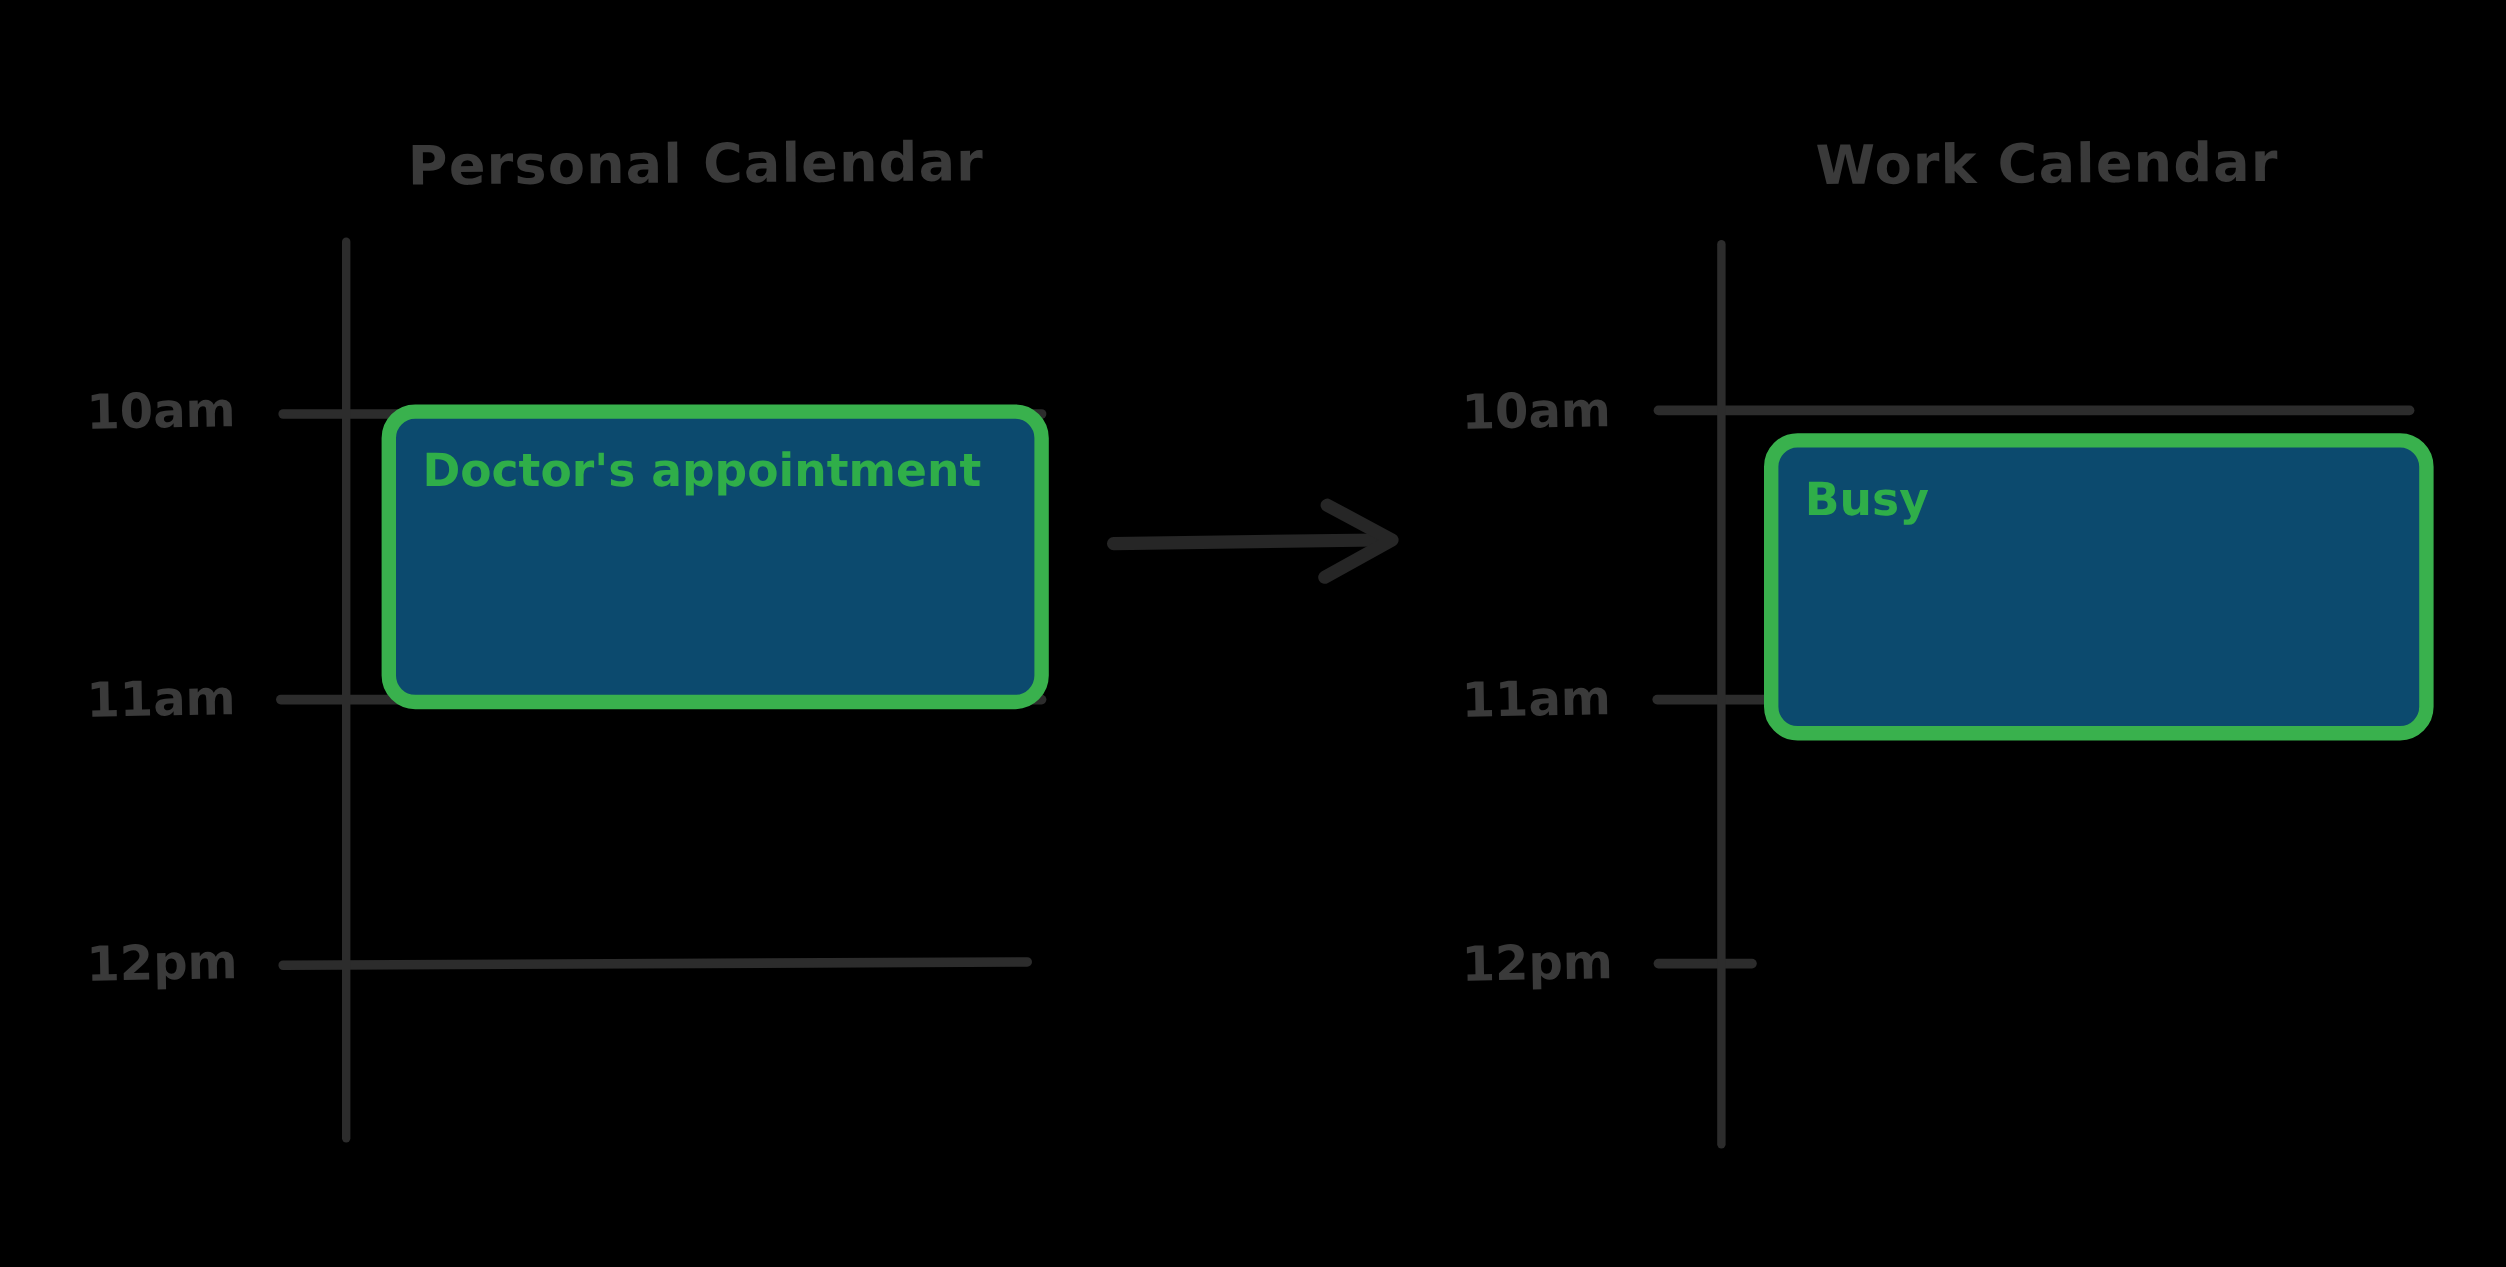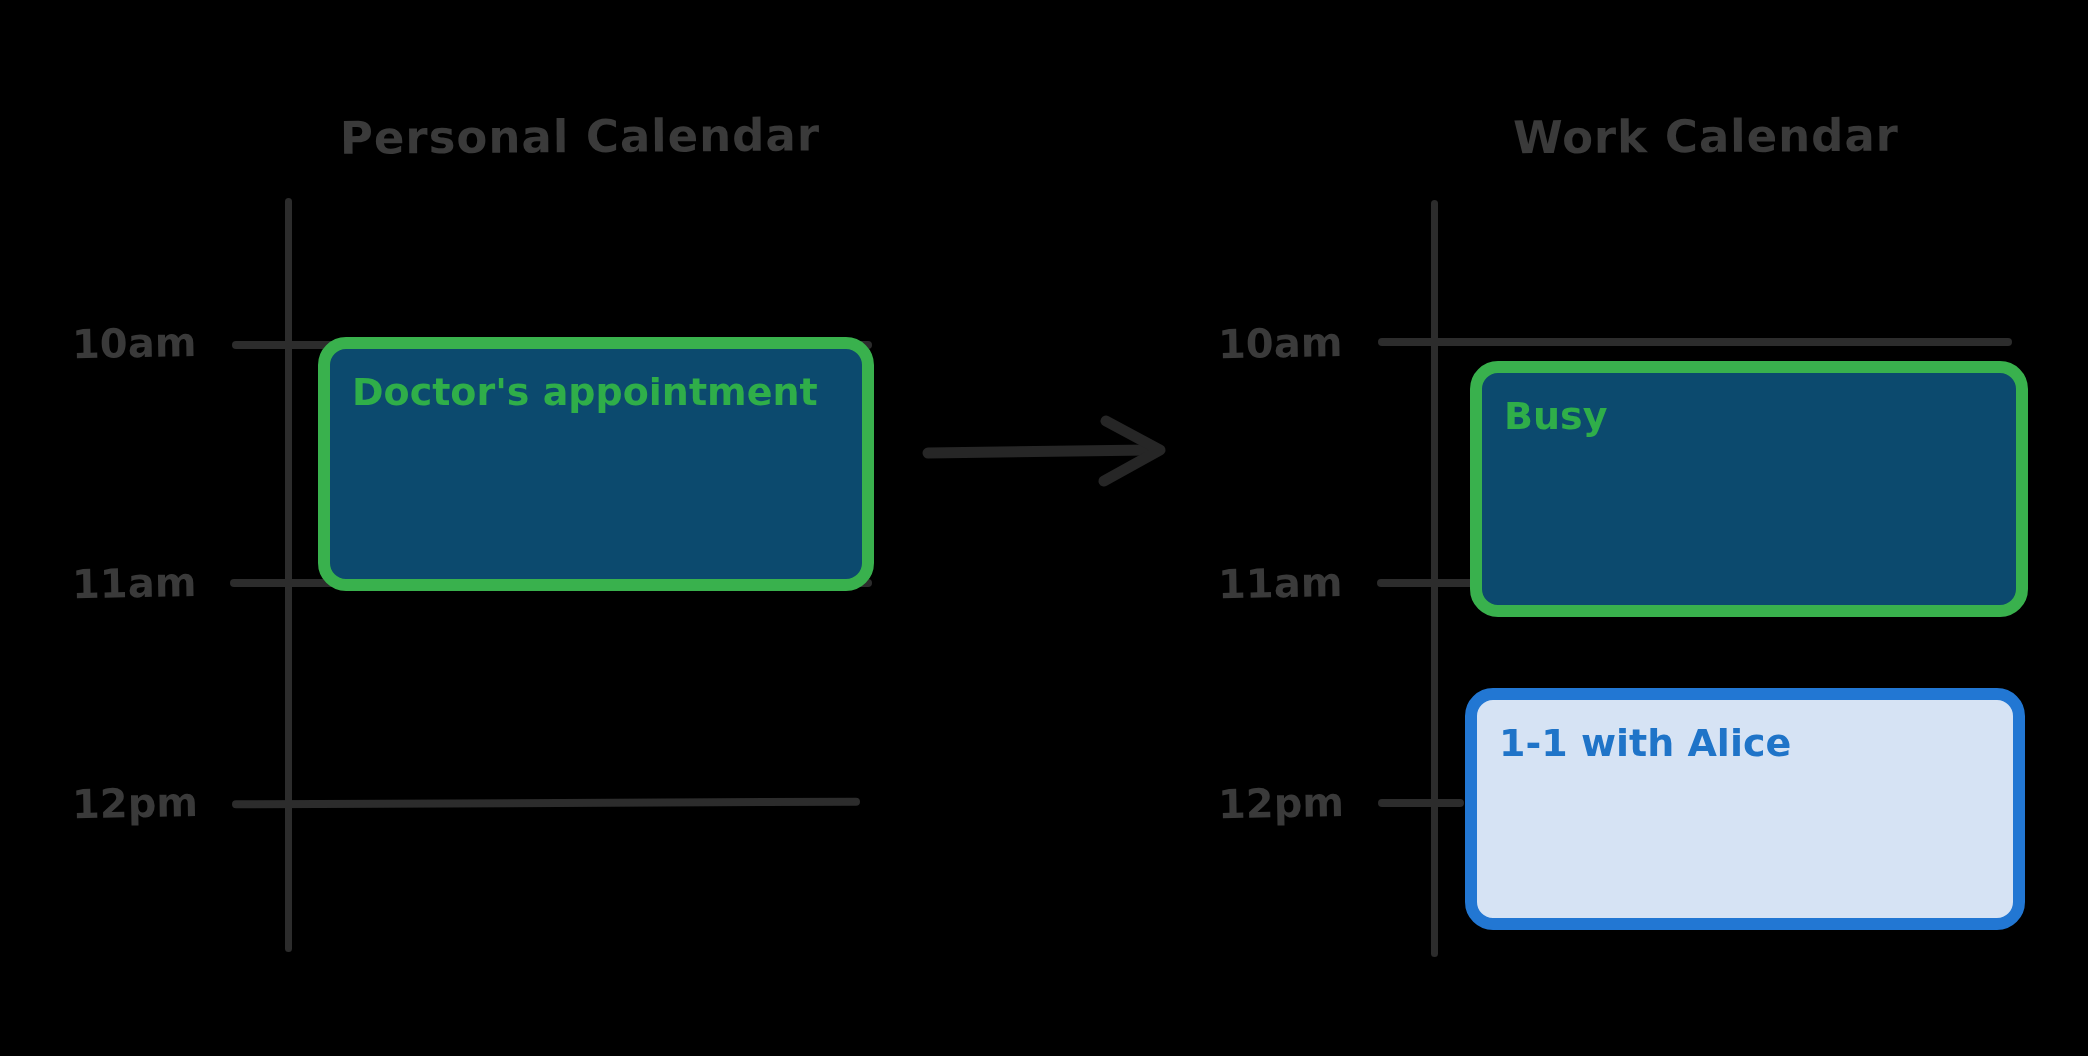--- a/index.html
+++ b/index.html
@@ -103,17 +103,14 @@
   <div class="axis-v" style="left:1431px;top:200px;height:757px;"></div>
 
   <div class="time-label" style="left:1218px;top:320px;">10am</div>
   <div class="time-label" style="left:1218px;top:560px;">11am</div>
   <div class="time-label" style="left:1218px;top:780px;">12pm</div>
 
   <div class="event event--green" style="left:1470px;top:334px;width:558px;height:256px;margin-top:27px;">
     <span>Busy</span>
   </div>
 
-  <div class="event event--blue" style="left:1465px;top:688px;width:560px;height:242px;">
-    <span>1-1 with Alice</span>
-  </div>
 
 </div>
 
 </body></html>

